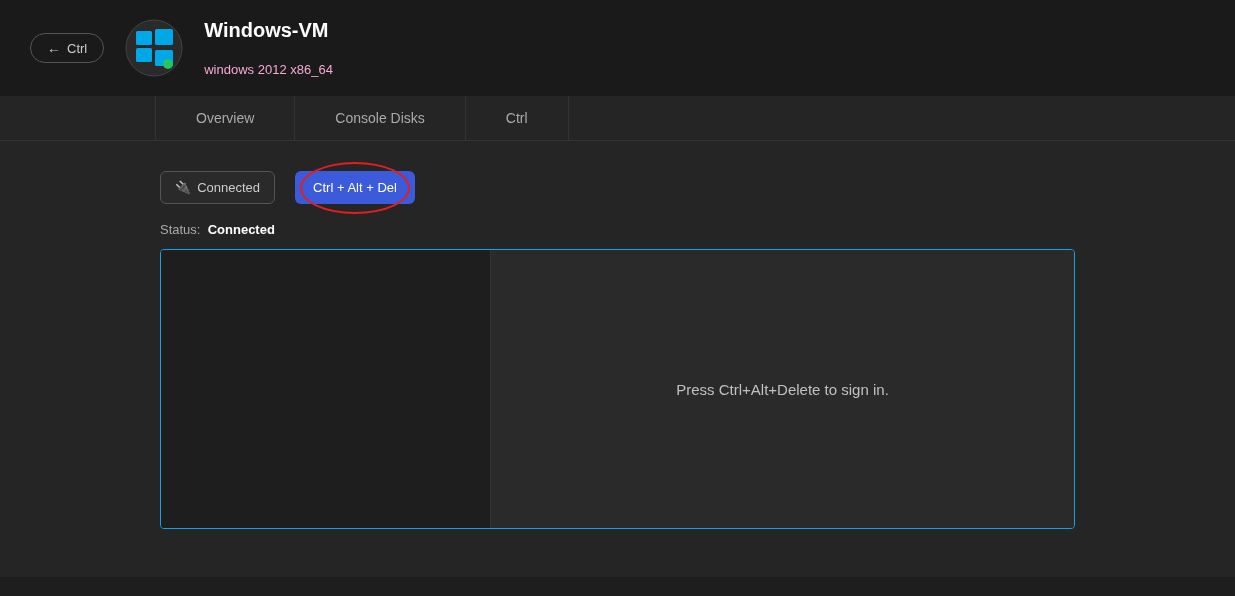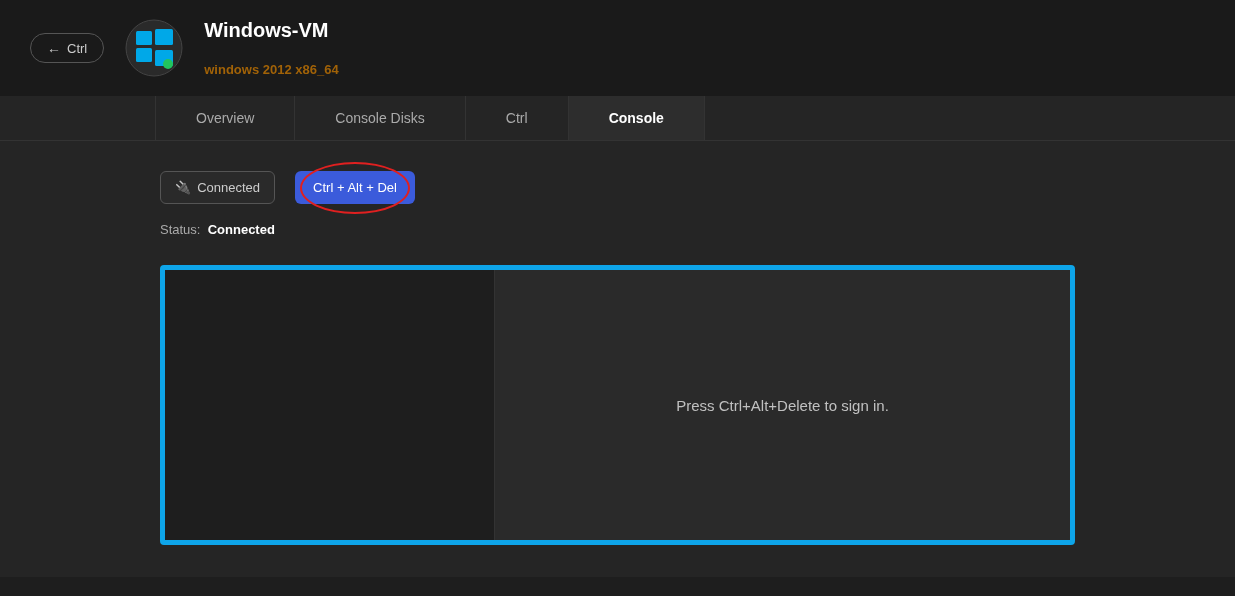--- a/index.html
+++ b/index.html
@@ -56,22 +56,21 @@
     }
 
     .vm-name {
       font-size: 20px;
       font-weight: 600;
       color: #ffffff;
     }
 
     .vm-subtitle {
       font-size: 13px;
-      color: #a16207;
-      font-weight: bold;
+      color: #f9a8d4;
     }
 
     
     .tabs {
       display: flex;
       background-color: #252525;
       border-bottom: 1px solid #333;
       padding-left: 155px;
     }
 
@@ -149,32 +148,32 @@
       cursor: pointer;
       font-size: 13px;
       font-weight: 500;
       text-align: center;
     }
 
     
     .status-bar {
       font-size: 13px;
       color: #aaa;
-      margin-bottom: 28px;
+      margin-bottom: 12px;
     }
 
     .status-bar strong {
       color: #ffffff;
     }
 
     
     .console-area {
       display: flex;
       height: 280px;
-      border: 5px solid #0ea5e9;
+      border: 1px solid #0ea5e9;
       border-radius: 4px;
       overflow: hidden;
     }
 
     .console-sidebar {
       width: 330px;
       background-color: #1e1e1e;
       border-right: 1px solid #333;
       flex-shrink: 0;
     }
@@ -218,21 +217,20 @@
   <div class="vm-info">
     <span class="vm-name">Windows-VM</span>
     <span class="vm-subtitle">windows 2012 x86_64</span>
   </div>
 </div>
 
 <div class="tabs">
   <button class="tab">Overview</button>
   <button class="tab">Console Disks</button>
   <button class="tab">Ctrl</button>
-  <button class="tab active">Console</button>
 </div>
 
 <div class="main">
 
   <div class="action-bar">
     <button class="disconnect-button">
       <span>🔌</span>
       <span>Connected</span>
     </button>
 

